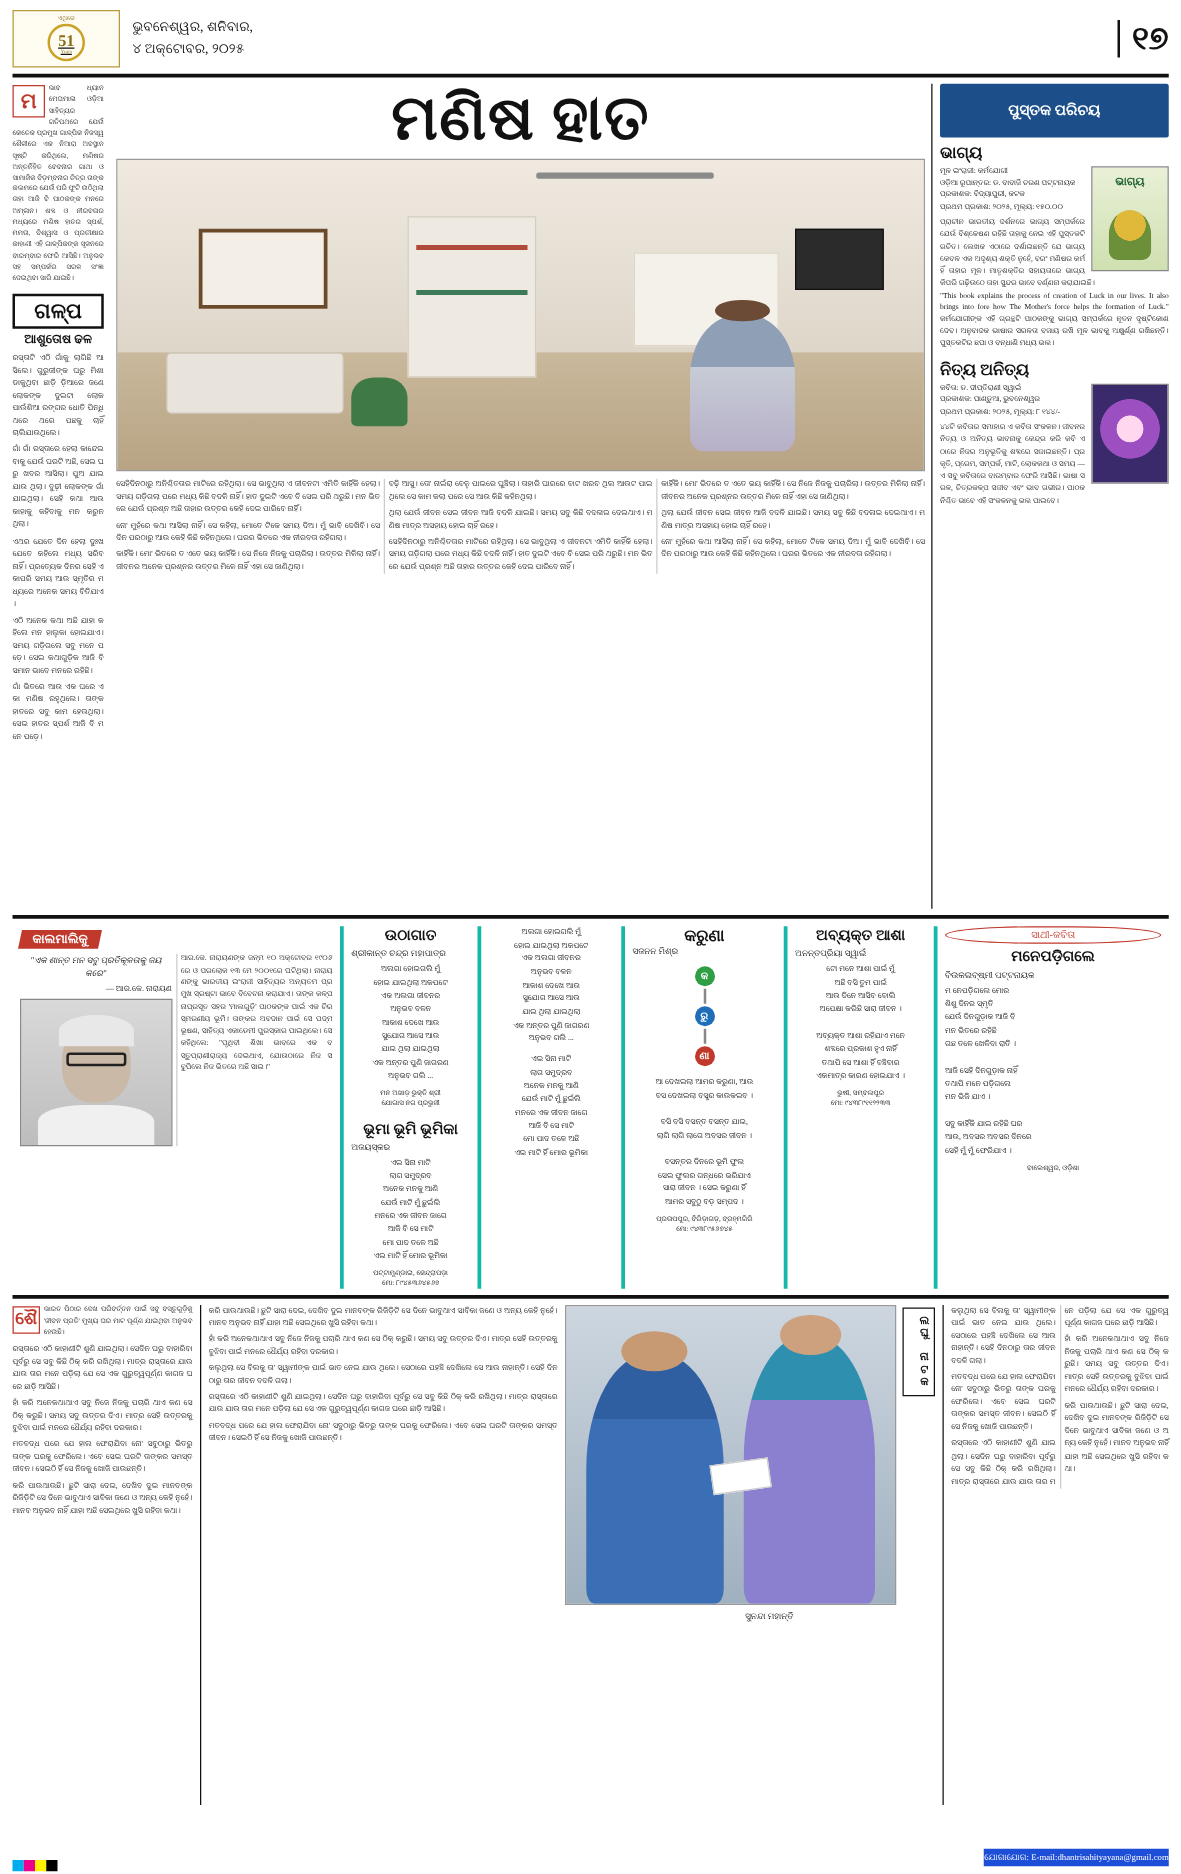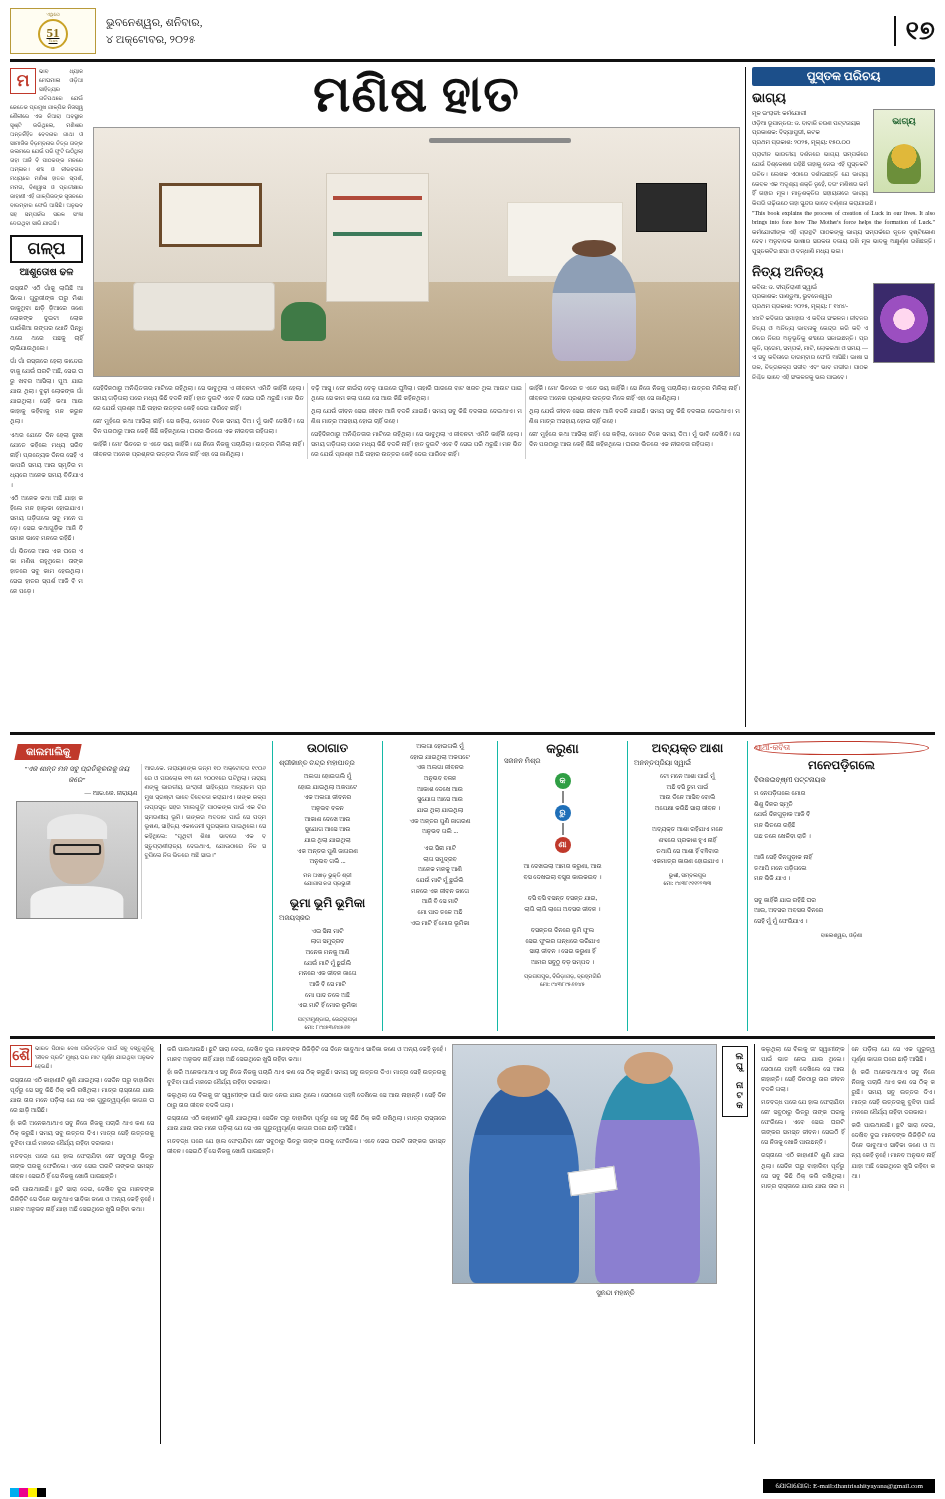--- a/index.html
+++ b/index.html
@@ -179,21 +179,21 @@
     column-gap: 7px;
     column-rule: 1px solid #ccc;
   }
 
   .pustak-head {
     background: #1c4f8a;
     color: #fff;
     text-align: center;
     font-size: 12px;
     font-weight: bold;
-    padding: 2px 0;
+    padding: 14px 0;
     border-radius: 2px;
     margin-bottom: 4px;
   }
   .book-title { font-size: 13px; font-weight: bold; margin: 2px 0 3px 0;}
   .book-cover {
     float: right;
     width: 62px; height: 84px;
     border: 1px solid #888;
     margin: 0 0 4px 5px;
     background: linear-gradient(180deg,#e9f0d7,#cfe0b0);
@@ -216,21 +216,21 @@
     margin: 0 0 4px 5px;
     background: radial-gradient(circle at 50% 45%, #ffd7ef 0 20%, #9b4fc0 21% 45%, #3a2a6b 46% 100%);
     position: relative;
   }
   .meta { font-size: 6px; line-height:1.6; text-align: justify; }
   .eng { font-size: 6px; line-height:1.6; text-align: justify; }
 
   
   .mid-band { display:flex; margin-top: 6px; height: 290px; }
   .mb-col { padding: 0 6px; }
-  .mb-col + .mb-col { border-left: 1px solid #14b8a6; }
+  .mb-col + .mb-col { border-left: 3px solid #14b8a6; }
   .mb1 { width: 262px; flex:0 0 auto;}
   .mb2 { width: 110px; flex:0 0 auto;}
   .mb3 { width: 115px; flex:0 0 auto;}
   .mb4 { width: 130px; flex:0 0 auto;}
   .mb5 { width: 120px; flex:0 0 auto;}
   .mb6 { flex: 1 1 auto; }
 
   .kalam-ribbon {
     background:#c0392b; color:#fff; font-size:10px; font-weight:bold;
     display:inline-block; padding:2px 10px; transform: skewX(-12deg);
@@ -269,21 +269,21 @@
   .beads { display:flex; flex-direction:column; align-items:center; margin:6px 0; }
   .bead {
     width:16px;height:16px;border-radius:50%;
     display:flex;align-items:center;justify-content:center;
     color:#fff;font-size:8px;font-weight:bold;margin:2px 0;
   }
   .bead-line { width:2px; height:12px; background:#888; }
 
   .sathi-ribbon {
     border:1px solid #c0392b; border-radius: 40%/50%;
-    text-align:left; font-size:8px; color:#c0392b; padding:1px 0; margin-bottom:3px;
+    text-align:center; font-size:8px; color:#c0392b; padding:1px 0; margin-bottom:3px;
   }
 
   
   .bottom-section { display:flex; margin-top:5px; height: 400px; }
   .bs-left { width: 150px; flex:0 0 auto; padding-right:6px;}
   .bs-mid { flex:1 1 auto; padding: 0 6px; border-left:1px solid #111; border-right:1px solid #111;}
   .bs-right { width: 180px; flex:0 0 auto; padding-left:6px;}
 
   .maustar-title {
     font-size: 46px; font-weight:bold; text-align:center; line-height:1;
@@ -328,21 +328,21 @@
     float:left; width:22px;height:22px;border:1px solid #c0392b;color:#c0392b;
     font-size:14px;font-weight:bold;display:flex;align-items:center;justify-content:center;
     margin: 1px 3px 0 0;
   }
 
   .footer-bar {
     position:absolute; left:10px; right:10px; bottom:6px;
     display:flex; align-items:center; justify-content:flex-end;
   }
   .footer-mail {
-    background:#000000; color:#fff; font-size:7px; padding:3px 12px;
+    background:#1d4ed8; color:#fff; font-size:7px; padding:3px 0;
   }
   .cmyk { display:flex; position:absolute; left:10px; bottom:2px; }
   .cmyk i { width:9px; height:9px; display:block; }
 </style>
 </head>
 <body>
 
 <div class="page">
 
   <div class="masthead">

